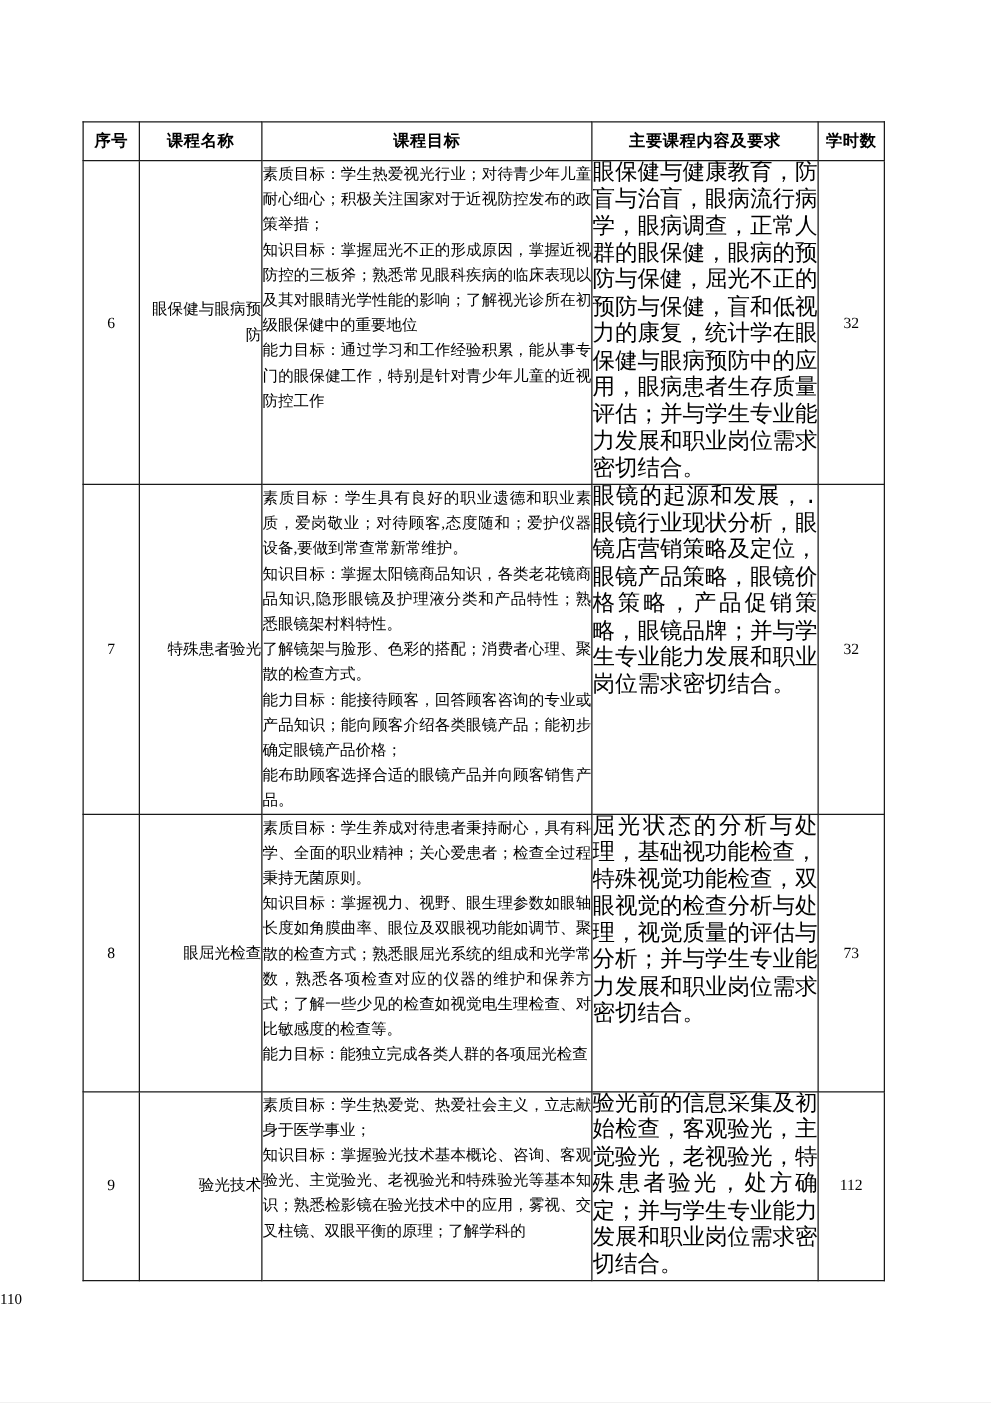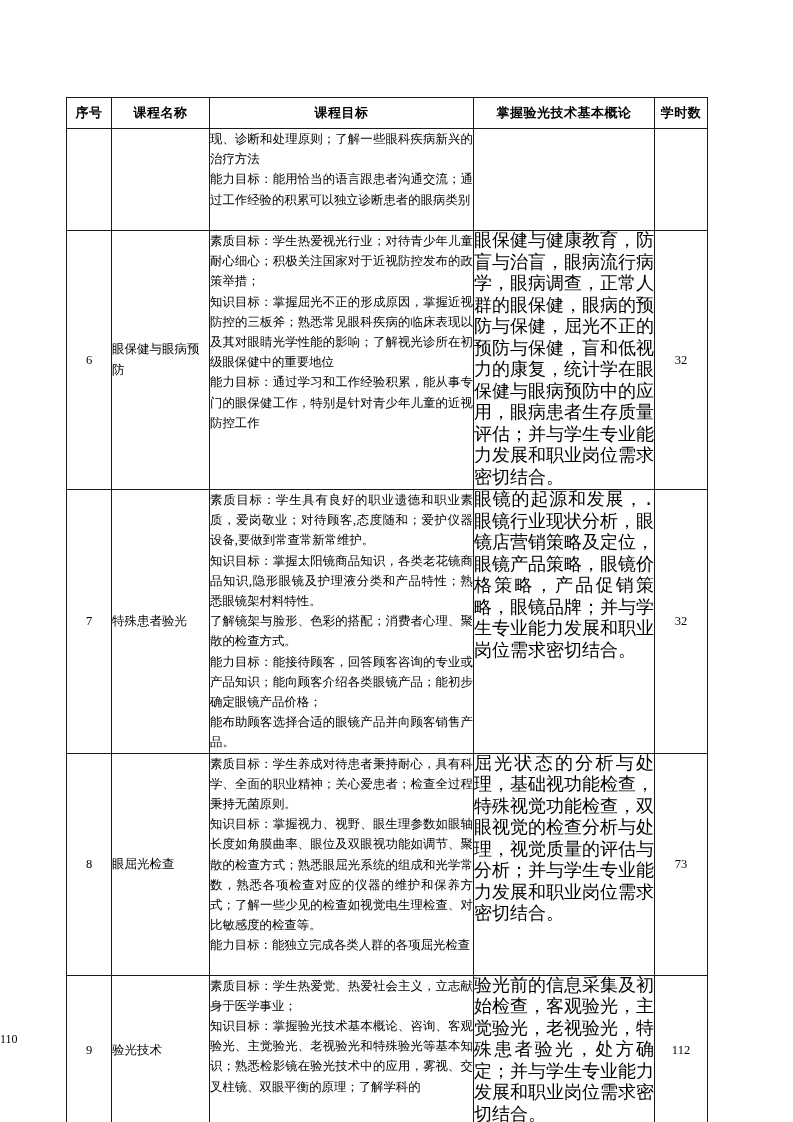--- a/index.html
+++ b/index.html
@@ -36,21 +36,21 @@
     text-align:center;
     vertical-align:middle;
     letter-spacing:0.5px;
   }
   td.seq, td.hours {
     text-align:center;
     vertical-align:middle;
     font-size:12.5px;
   }
   td.name {
-    text-align:left;
+    text-align:right;
     vertical-align:middle;
     font-size:12.5px;
     padding:0 9px;
     line-height:21px;
   }
   td.obj {
     vertical-align:top;
     font-size:12.4px;
     line-height:20.2px;
     text-align:justify;
@@ -90,35 +90,25 @@
         <col class="c-name">
         <col class="c-obj">
         <col class="c-cont">
         <col class="c-hours">
     </colgroup>
     <thead>
       <tr class="hdr">
         <th>序号</th>
         <th>课程名称</th>
         <th>课程目标</th>
-        <th>掌握验光技术基本概论</th>
+        <th>主要课程内容及要求</th>
         <th>学时数</th>
       </tr>
     </thead>
     <tbody>
-      <tr class="r0">
-        <td class="seq"></td>
-        <td class="name"></td>
-        <td class="obj">
-          <div class="para">现、诊断和处理原则；了解一些眼科疾病新兴的治疗方法</div>
-          <div class="para">能力目标：能用恰当的语言跟患者沟通交流；通过工作经验的积累可以独立诊断患者的眼病类别</div>
-        </td>
-        <td class="cont"></td>
-        <td class="hours"></td>
-      </tr>
       <tr class="r1">
         <td class="seq">6</td>
         <td class="name">眼保健与眼病预防</td>
         <td class="obj">
           <div class="para">素质目标：学生热爱视光行业；对待青少年儿童耐心细心；积极关注国家对于近视防控发布的政策举措；</div>
           <div class="para">知识目标：掌握屈光不正的形成原因，掌握近视防控的三板斧；熟悉常见眼科疾病的临床表现以及其对眼睛光学性能的影响；了解视光诊所在初级眼保健中的重要地位</div>
           <div class="para">能力目标：通过学习和工作经验积累，能从事专门的眼保健工作，特别是针对青少年儿童的近视防控工作</div>
         </td>
         <td class="cont">眼保健与健康教育，防盲与治盲，眼病流行病学，眼病调查，正常人群的眼保健，眼病的预防与保健，屈光不正的预防与保健，盲和低视力的康复，统计学在眼保健与眼病预防中的应用，眼病患者生存质量评估；并与学生专业能力发展和职业岗位需求密切结合。</td>
         <td class="hours">32</td>

